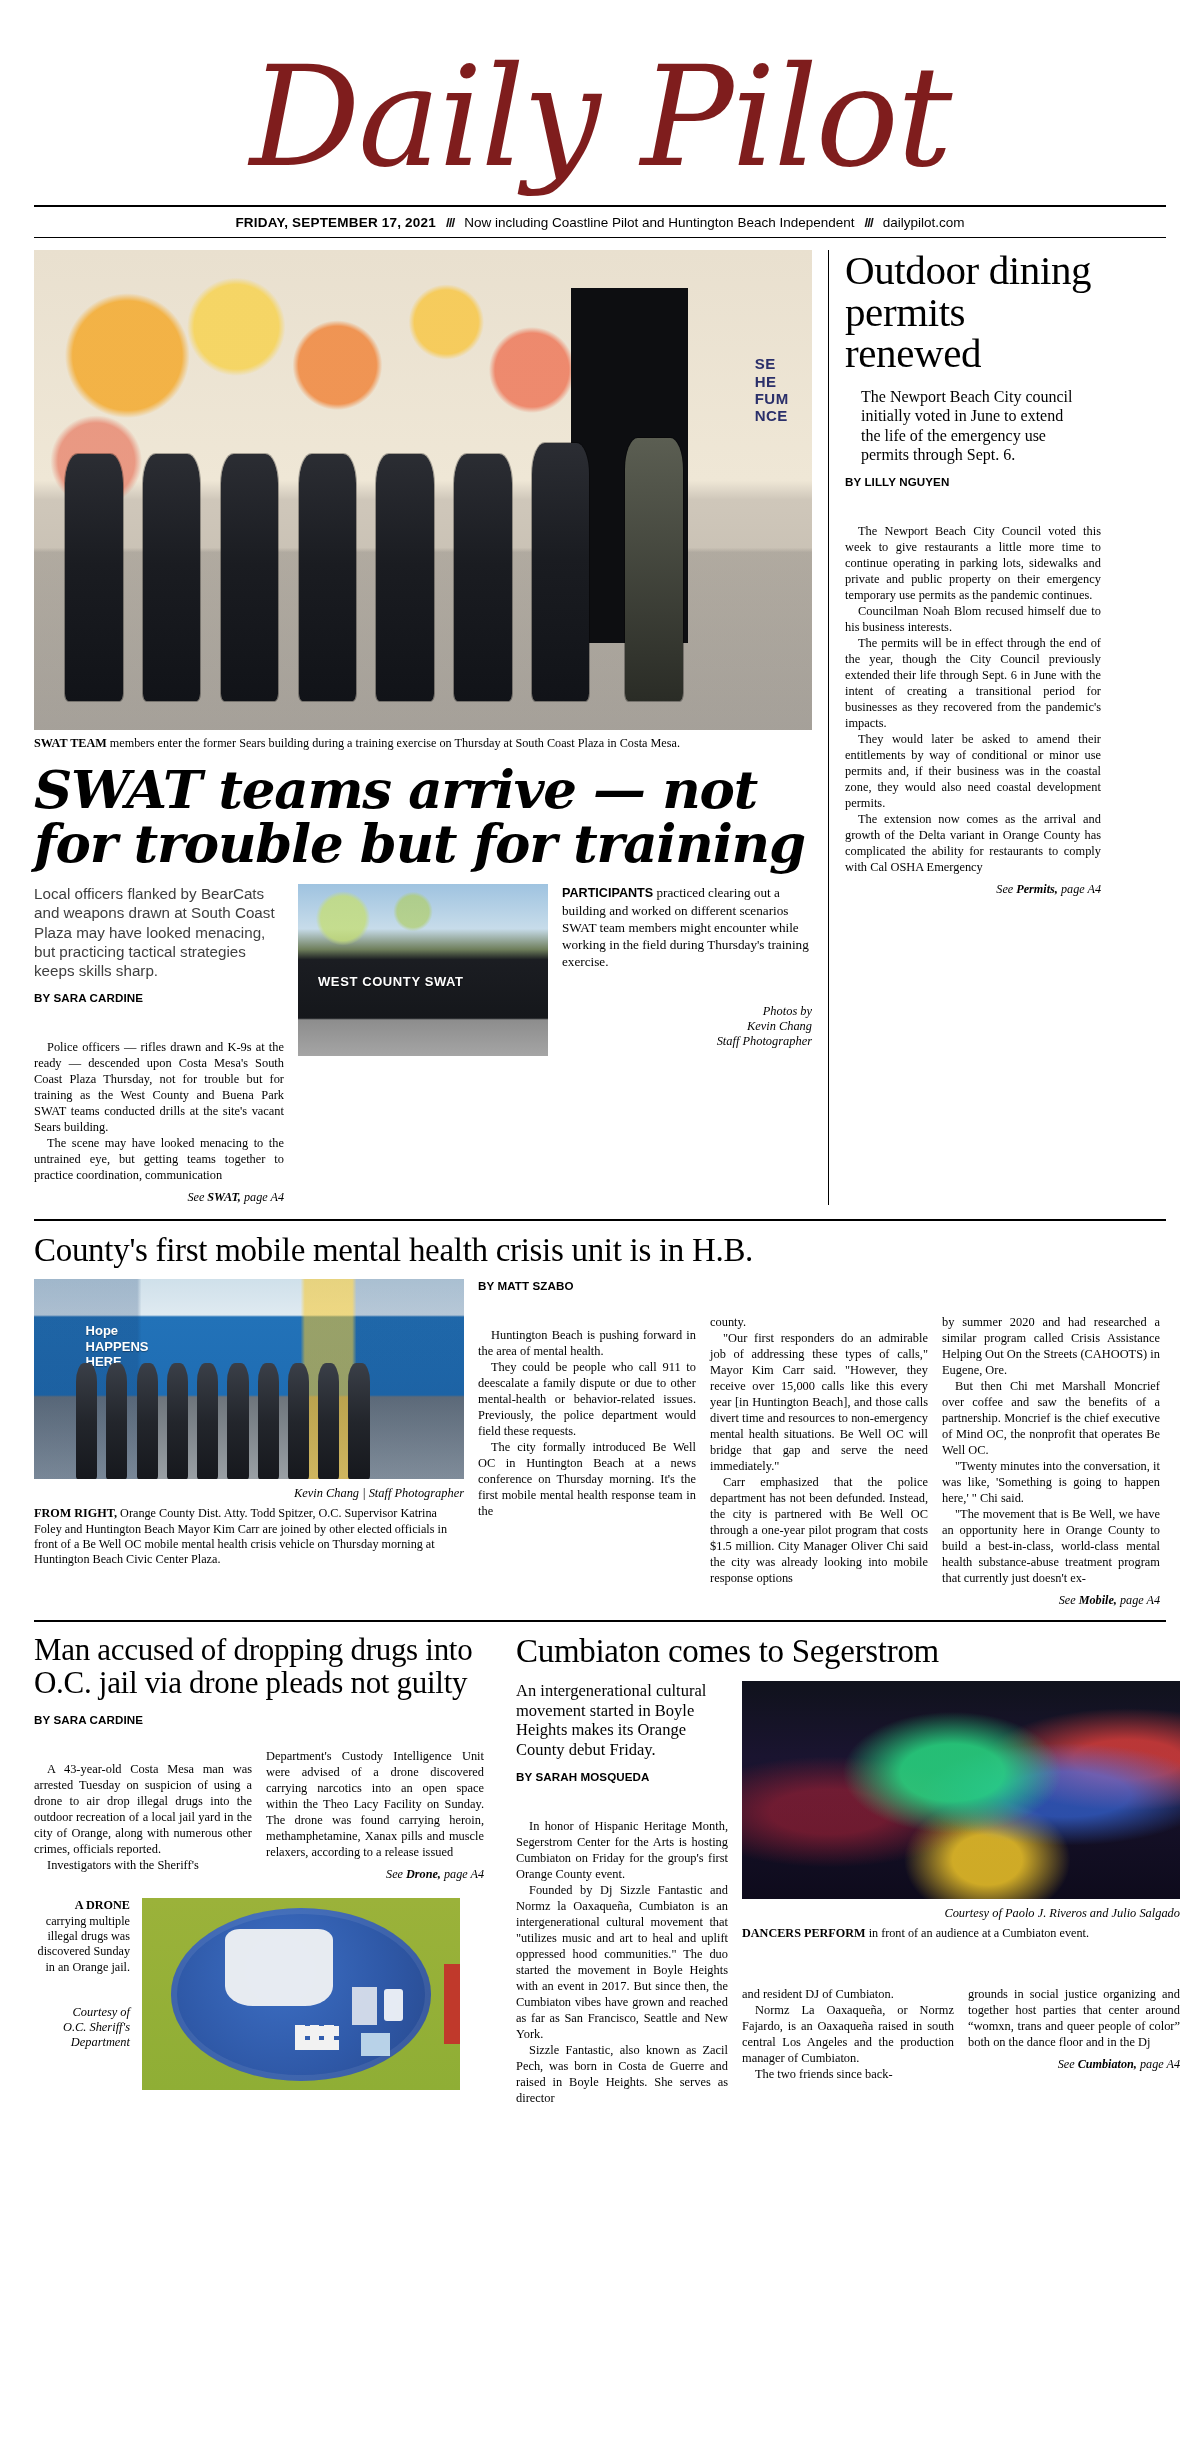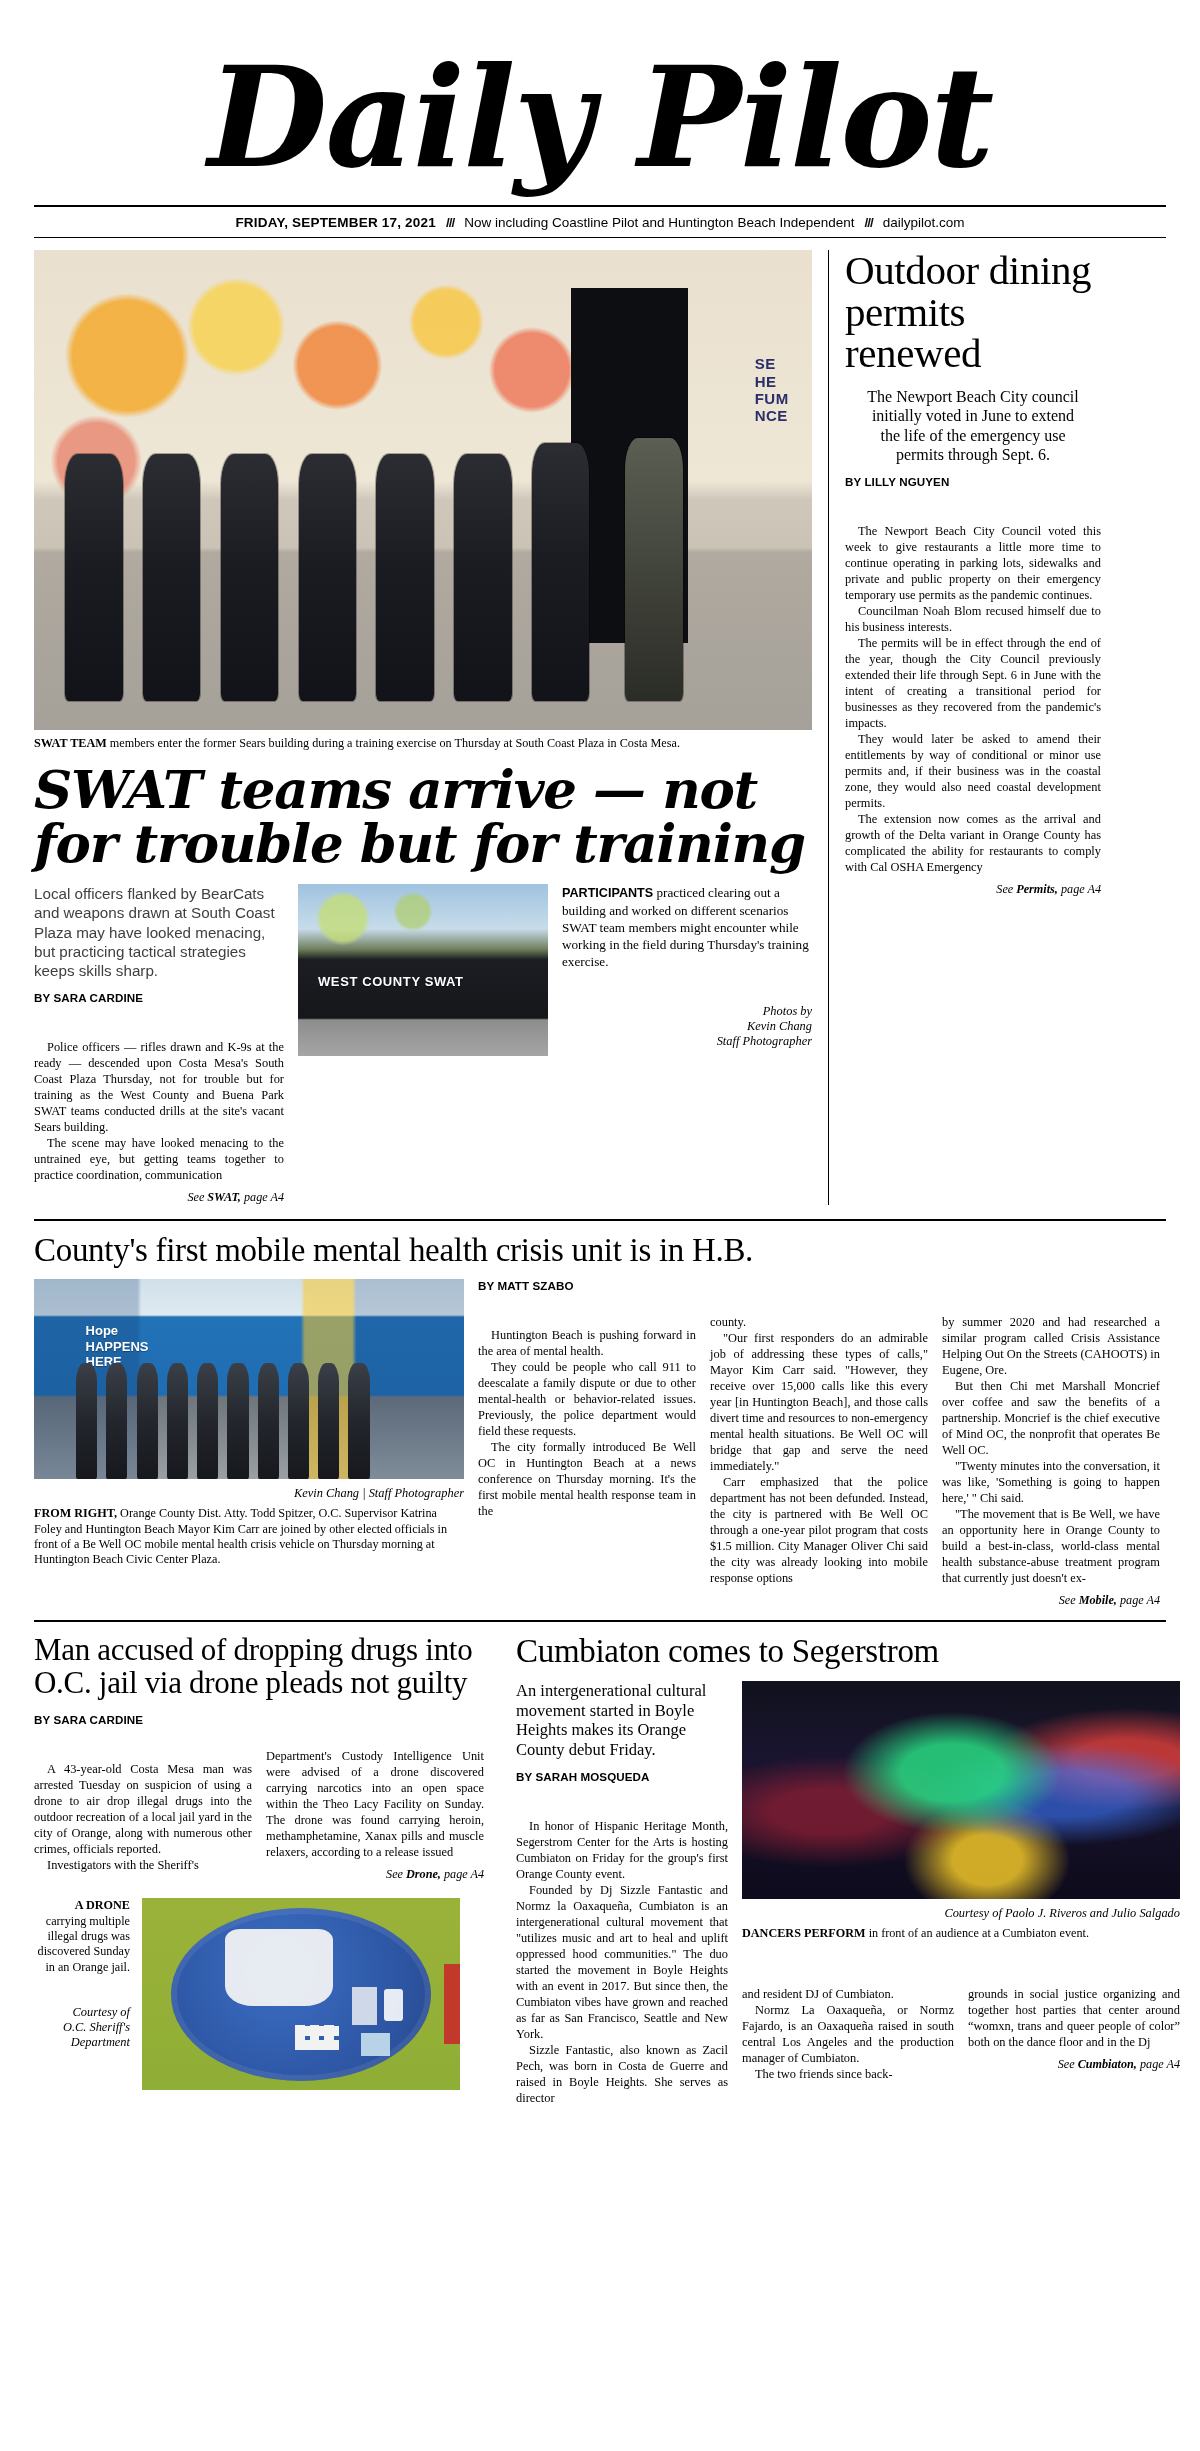--- a/index.html
+++ b/index.html
@@ -4,22 +4,22 @@
 <style>
   html,body{margin:0;padding:0;background:#8a8a8a;}
   body{font-family:"Liberation Serif",serif;}
   .page{width:1200px;min-height:2451px;background:#fff;margin:0 auto;position:relative;
         padding:0;box-sizing:border-box;}
   .inner{padding:0 34px;}
 
   
   .masthead{text-align:center;padding:48px 0 10px;}
   .masthead .title{font-family:"DejaVu Serif","Liberation Serif",serif;
-      font-style:italic;font-weight:bold;font-size:138px;line-height:1.02;
-      letter-spacing:-2px;color:#000000;white-space:nowrap;}
+      font-style:italic;font-weight:normal;font-size:138px;line-height:1.02;
+      letter-spacing:-2px;color:#7f1d1d;white-space:nowrap;}
   .rule-thick{border-top:2px solid #000;margin:6px 0 0;}
   .rule-thin{border-top:1px solid #000;}
   .dateline{display:flex;align-items:center;justify-content:center;gap:10px;
       padding:8px 0 7px;font-family:"Liberation Sans",sans-serif;font-size:13.5px;}
   .dateline .date{font-weight:bold;letter-spacing:.2px;font-size:13.5px;}
   .dateline .slashes{font-weight:bold;letter-spacing:-1px;color:#111;}
   .dateline .mid{font-size:13.5px;}
   .dateline .site{font-size:13.5px;}
 
   
@@ -56,21 +56,21 @@
   .swat-c3{width:250px;}
   .deck{font-family:"Liberation Sans",sans-serif;font-size:15.2px;line-height:1.26;
       color:#3f3f3f;margin:0 0 11px;}
 
   .pullcap{font-family:"Liberation Serif",serif;font-size:13.2px;line-height:1.3;}
   .pullcap b{font-family:"Liberation Sans",sans-serif;font-weight:bold;font-size:12.6px;}
 
   .hed-right{font-family:"Liberation Serif",serif;font-size:41px;line-height:1.02;
       margin:0 0 12px;letter-spacing:-.4px;}
   .deck-right{font-family:"Liberation Serif",serif;font-size:16px;line-height:1.2;
-      margin:0 16px 11px;text-align:center;}
+      margin:0 16px 11px;}
 
   
   .sec{border-top:2px solid #000;margin-top:14px;padding-top:12px;}
   .hed-sec{font-family:"Liberation Serif",serif;font-size:33px;line-height:1.04;
       margin:0 0 12px;letter-spacing:-.3px;}
   .cols4{display:flex;gap:14px;}
   .c-hb-photo{width:430px;}
   .c-hb{width:218px;}
 
   

